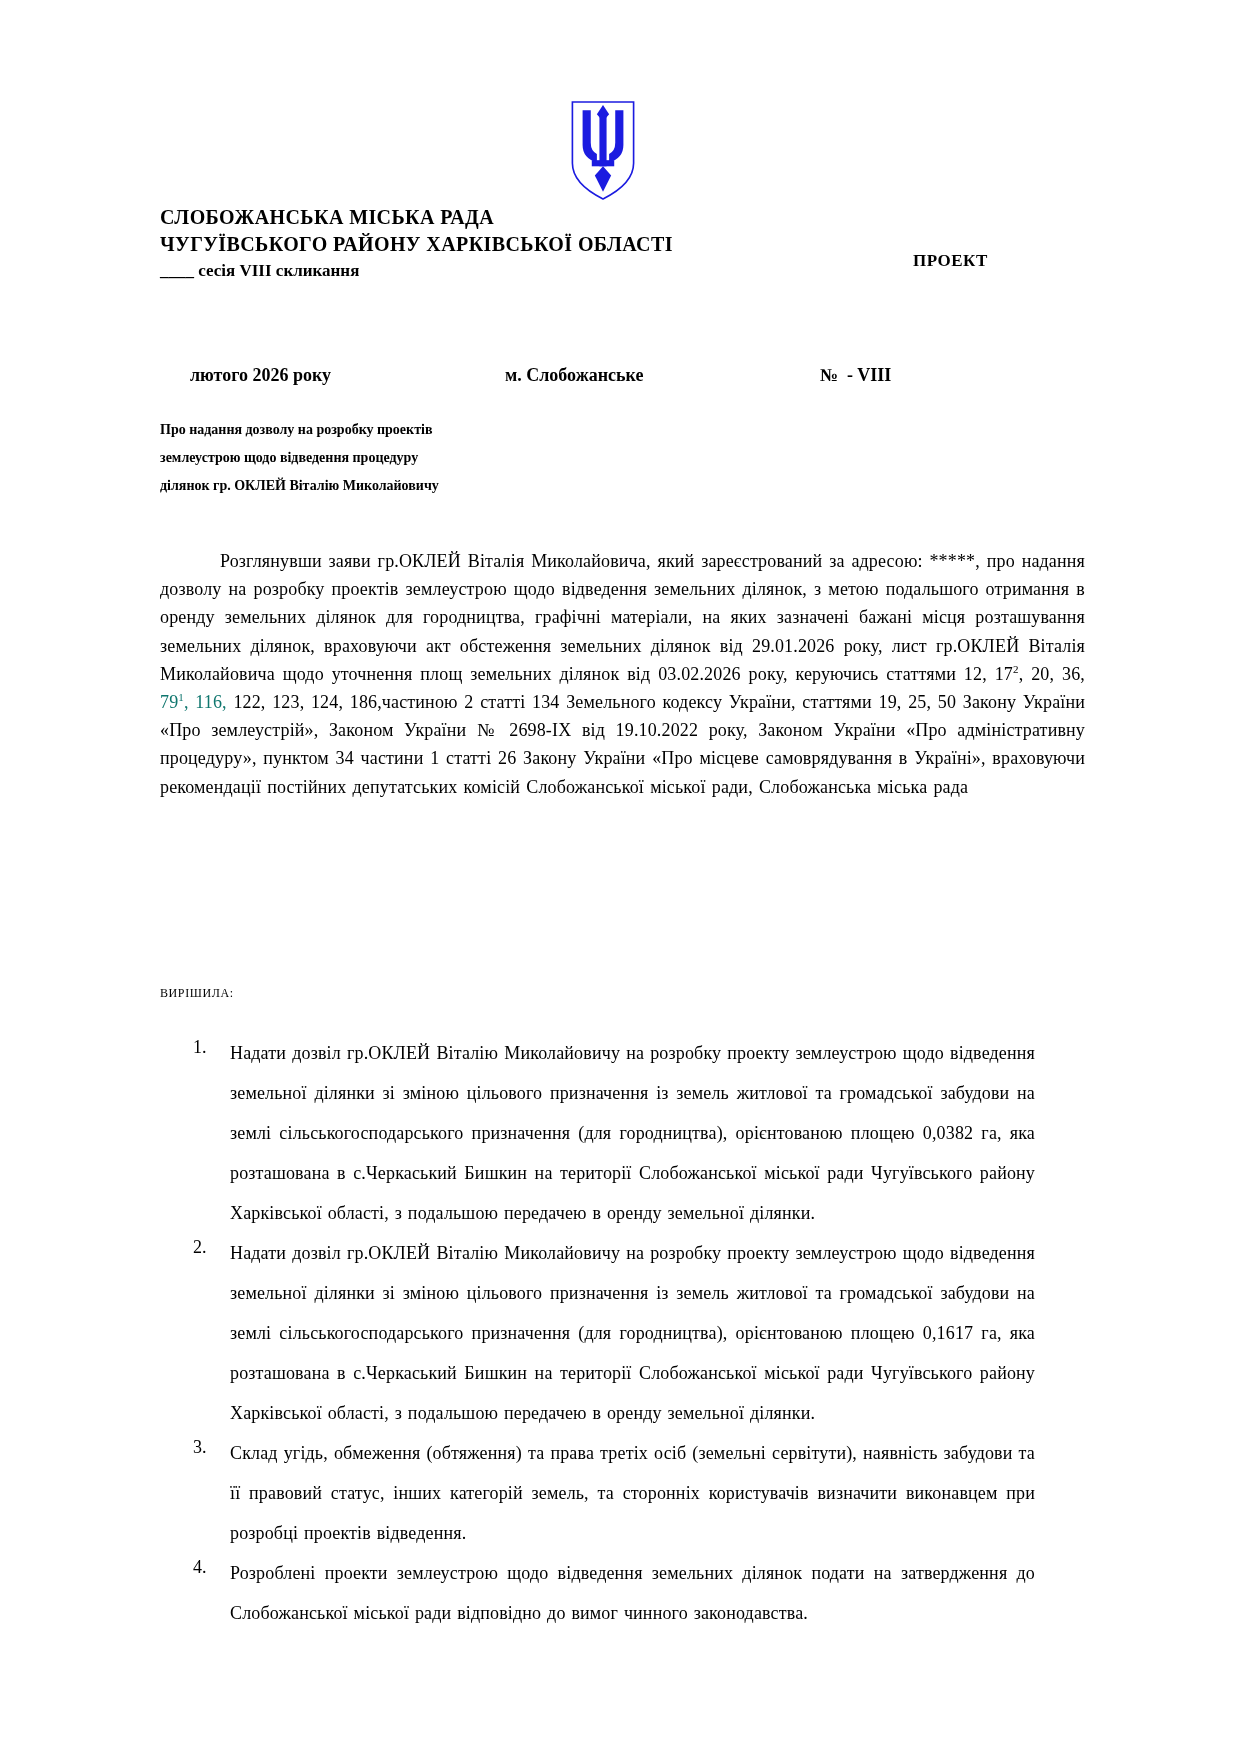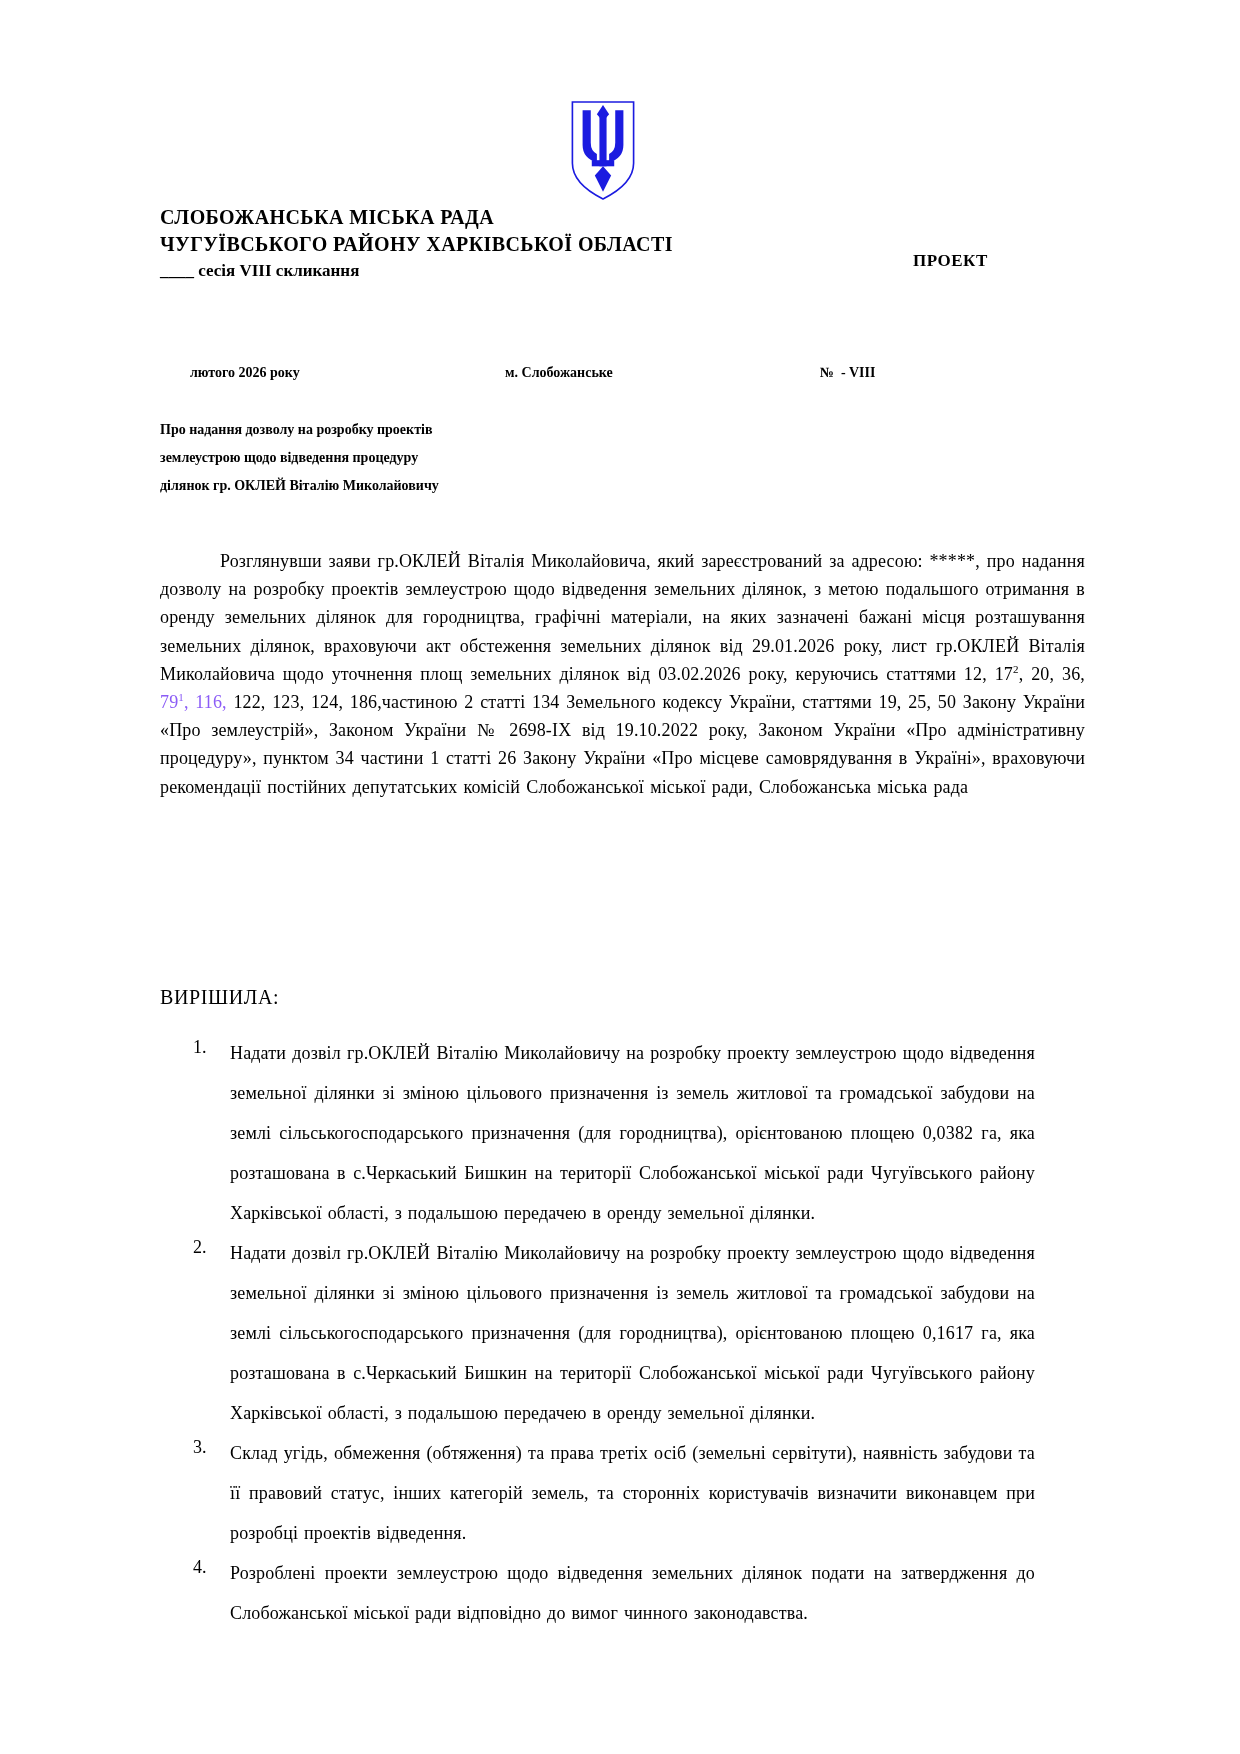--- a/index.html
+++ b/index.html
@@ -10,32 +10,32 @@
     font-family:"Liberation Serif","DejaVu Serif",serif;
     color:#000;
     overflow:hidden;
   }
   .abs { position:absolute; }
   .center-col { left:160px; width:920px; }
   .org-line { font-size:20px; font-weight:bold; letter-spacing:0.4px; white-space:pre; }
   .session-line { font-size:17px; font-weight:bold; white-space:pre; }
   .project { font-size:17px; font-weight:bold; letter-spacing:0.5px; }
   .doc-type { font-size:20px; font-weight:bold; letter-spacing:1.5px; }
-  .meta { font-size:14px; font-weight:bold; white-space:pre; }
+  .meta { font-size:18px; font-weight:bold; white-space:pre; }
   .subject { left:160px; top:416px; width:560px; font-size:14px; font-weight:bold; line-height:28px; }
   .preamble {
     left:160px; top:547px; width:925px;
     font-size:18px; line-height:28.2px;
     text-align:justify; text-indent:60px;
     word-spacing:1.5px; letter-spacing:0.15px;
     margin:0;
   }
-  .light { color:#8b5cf6; }
+  .light { color:#0f766e; }
   sup { font-size:11px; line-height:0; }
-  .resolved { left:160px; top:986px; font-size:20px; letter-spacing:0.6px; }
+  .resolved { left:160px; top:986px; font-size:12px; letter-spacing:0.6px; }
   .dlist { left:193px; top:1033px; width:845px; }
   .ditem { display:flex; align-items:flex-start; }
   .ditem .num { width:37px; flex:0 0 37px; font-size:18px; line-height:28px; }
   .ditem .itext {
     width:805px; font-size:18px; line-height:40px;
     text-align:justify; word-spacing:1.2px; letter-spacing:0.15px;
   }
   .emblem-box { left:569px; top:100px; width:68px; height:102px; }
 </style>
 </head>

